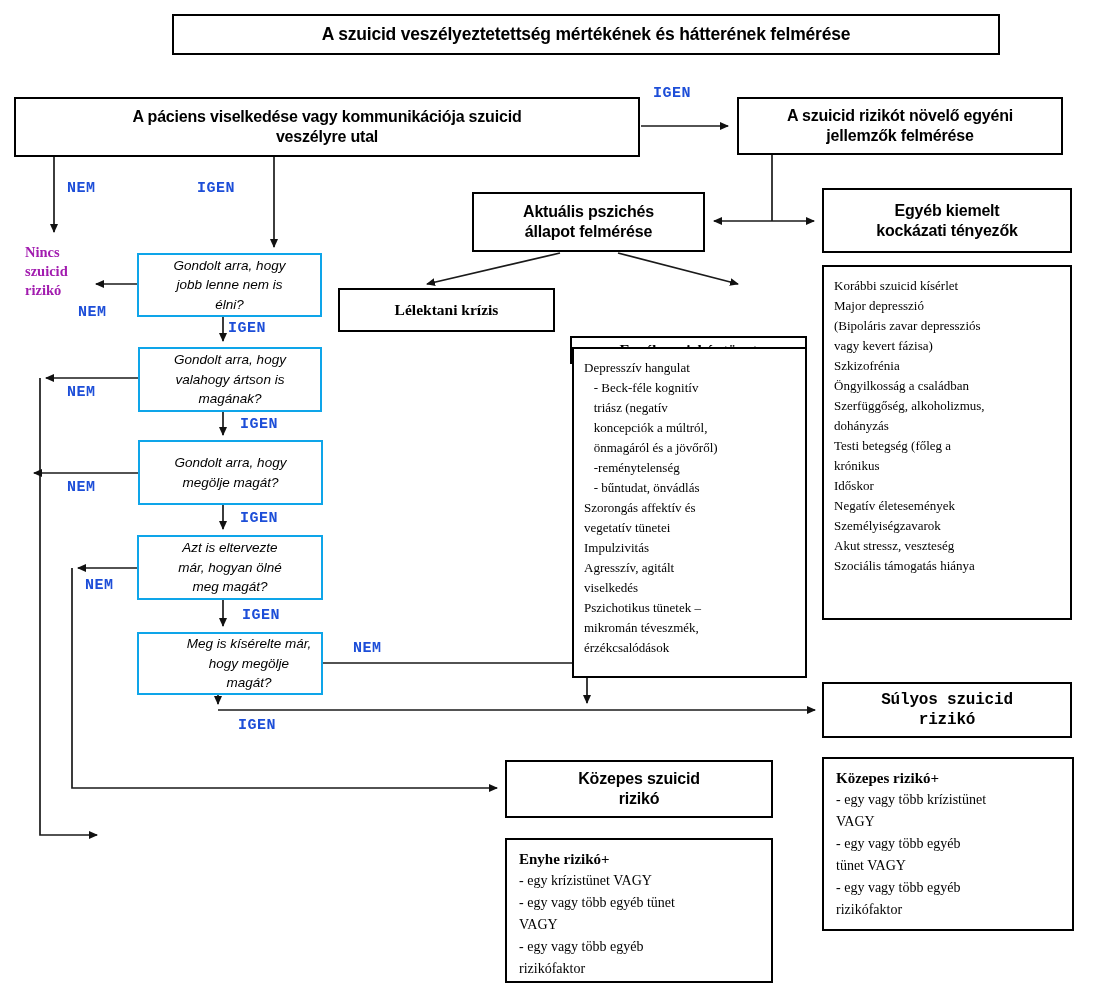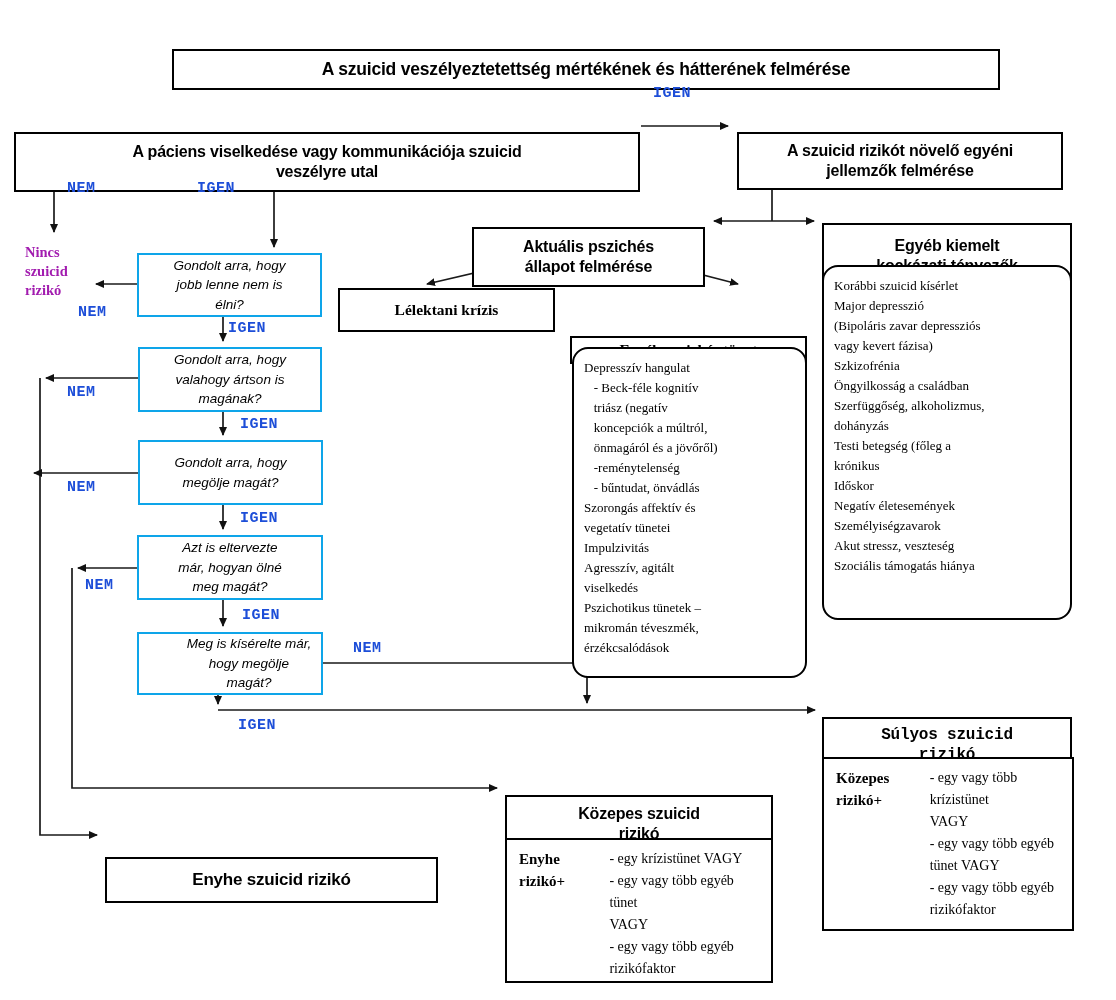--- a/index.html
+++ b/index.html
@@ -7,39 +7,39 @@
     position:relative; width:1116px; height:1000px;
     background:#fff; overflow:hidden;
     font-family:"Liberation Sans", sans-serif;
   }
   svg.connectors { position:absolute; left:0; top:0; width:1116px; height:1000px; }
   .box {
     position:absolute; background:#fff; border:2px solid #000;
     box-sizing:border-box; display:flex; align-items:center; justify-content:center;
     text-align:center; color:#000;
   }
-  .hsans  { font-family:"Liberation Sans", sans-serif; font-weight:bold; letter-spacing:-0.2px;margin-top:35px; }
+  .hsans  { font-family:"Liberation Sans", sans-serif; font-weight:bold; letter-spacing:-0.2px; }
   .fs17   { font-size:17.5px; }
   .fs16   { font-size:16px; line-height:1.25; }
   .mild-t { font-size:17px; }
   .preline{ white-space:pre-line; }
   .qbox {
     border:2px solid #0ea5e9;
     font-family:"Liberation Sans", sans-serif; font-style:italic;
     font-size:13.5px; line-height:1.45;
   }
   .serif  { font-family:"Liberation Serif","DejaVu Serif",serif; }
   .serifhdr { font-weight:bold; font-size:15.5px; }
   .listbox {
     align-items:flex-start; justify-content:flex-start; text-align:left;
-    font-size:13px; line-height:20px; padding:9px 6px 12px 10px;border-radius:16px;
+    font-size:13px; line-height:20px; padding:9px 6px 12px 10px;
   }
   .crisisbox { font-size:13.5px; line-height:22px; }
   .plusbox {
-    flex-direction:row; align-items:flex-start; justify-content:flex-start;
+    flex-direction:column; align-items:flex-start; justify-content:flex-start;
     text-align:left; padding:8px 6px 0 12px; font-size:14px; line-height:22px;
   }
   .plushdr { font-weight:bold; font-size:15px; }
   .lbl {
     position:absolute; font-family:Liberation Mono, monospace;
     font-weight:bold; font-size:15px; color:#1d4ed8; letter-spacing:0.5px;
   }
   .norisk {
     position:absolute; font-family:"Liberation Serif","DejaVu Serif",serif;
     font-weight:bold; font-size:14.5px; line-height:19px; white-space:pre-line; color:#a21caf;
@@ -160,21 +160,20 @@
 Időskor
 Negatív életesemények
 Személyiségzavarok
 Akut stressz, veszteség
 Szociális támogatás hiánya</div>
 
   <div class="box hsans fs16 preline" style="left:822px; top:682px; width:250px; height:56px;font-family:Liberation Mono, monospace;">Súlyos szuicid
 rizikó</div>
   <div class="box hsans fs16 preline" style="left:505px; top:760px; width:268px; height:58px;">Közepes szuicid
 rizikó</div>
-  <div class="box hsans mild-t" style="left:105px; top:822px; width:333px; height:46px;">Enyhe szuicid rizikó</div>
 
   <div class="box serif plusbox" style="left:822px; top:757px; width:252px; height:174px;">
     <div class="plushdr">Közepes rizikó+</div>
     <div class="preline">- egy vagy több krízistünet
 VAGY
 - egy vagy több egyéb
 tünet VAGY
 - egy vagy több egyéb
 rizikófaktor</div>
   </div>

